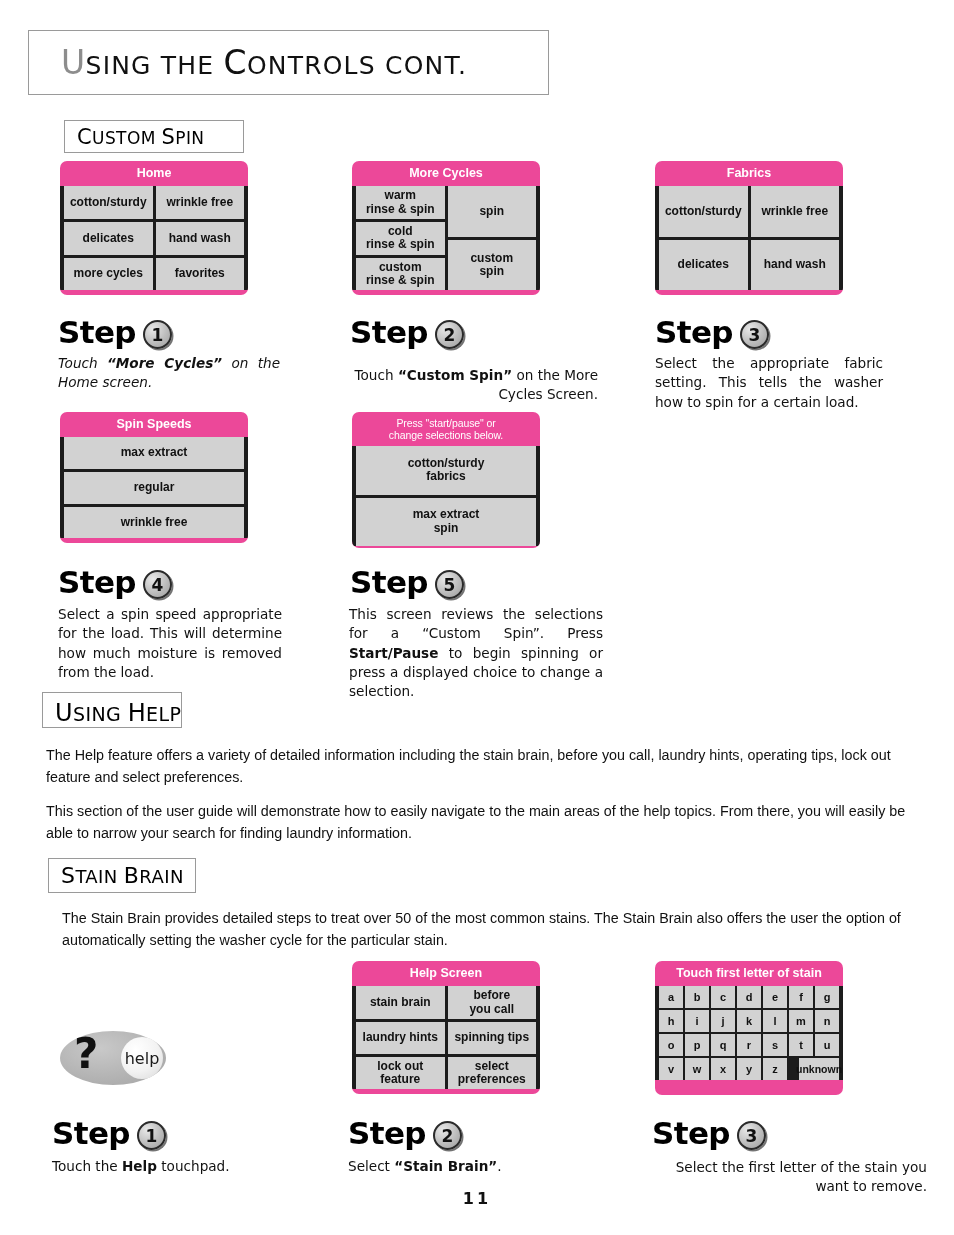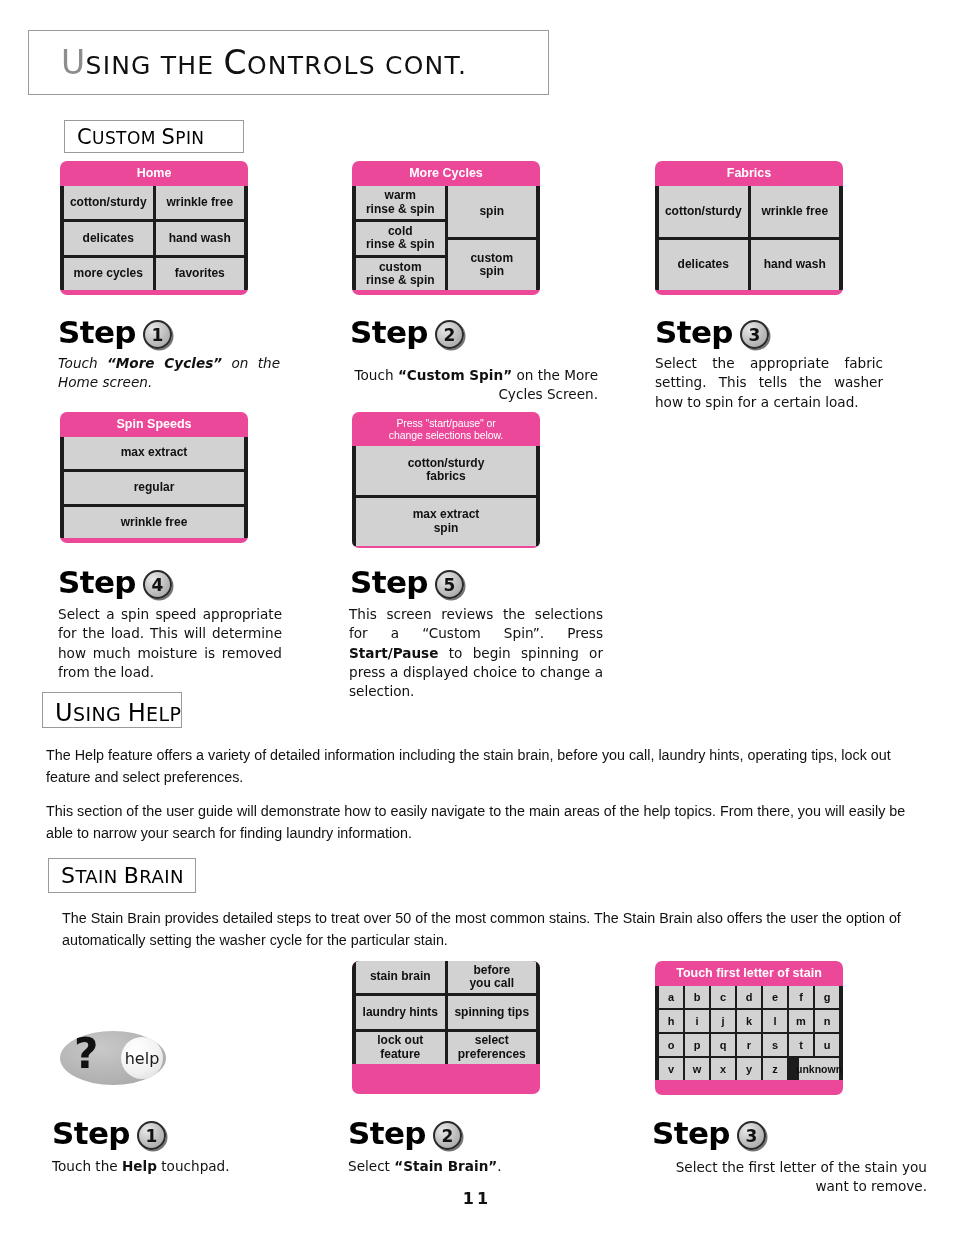--- a/index.html
+++ b/index.html
@@ -403,20 +403,21 @@
 <div class="para" style="left:46px; top:744px; width:930px;">The Help feature offers a variety of detailed information including the stain brain, before you call, laundry hints, operating tips, lock out feature and select preferences.</div>
 <div class="para" style="left:46px; top:800px; width:930px;">This section of the user guide will demonstrate how to easily navigate to the main areas of the help topics.  From there, you will easily be able to narrow your search for finding laundry information.</div>
 
 <div class="section-box" id="stain-brain-box">
   <span class="sc-title smallcaps" id="stain-brain-text"><span class="cap">S</span><span class="rest">TAIN</span> <span class="cap">B</span><span class="rest">RAIN</span></span>
 </div>
 
 <div class="para" style="left:62px; top:907px; width:915px;">The Stain Brain provides detailed steps to treat over 50 of the most common stains.  The Stain Brain also offers the user the option of automatically setting the washer cycle for the particular stain.</div>
 
 <div class="panel" id="panel-help">
+  <div class="panel-header">Help Screen</div>
   <div class="panel-body">
     <div class="panel-col">
       <div class="cell">stain brain</div>
       <div class="cell">laundry hints</div>
       <div class="cell">lock out<br>feature</div>
     </div>
     <div class="panel-col">
       <div class="cell">before<br>you call</div>
       <div class="cell">spinning tips</div>
       <div class="cell">select<br>preferences</div>

